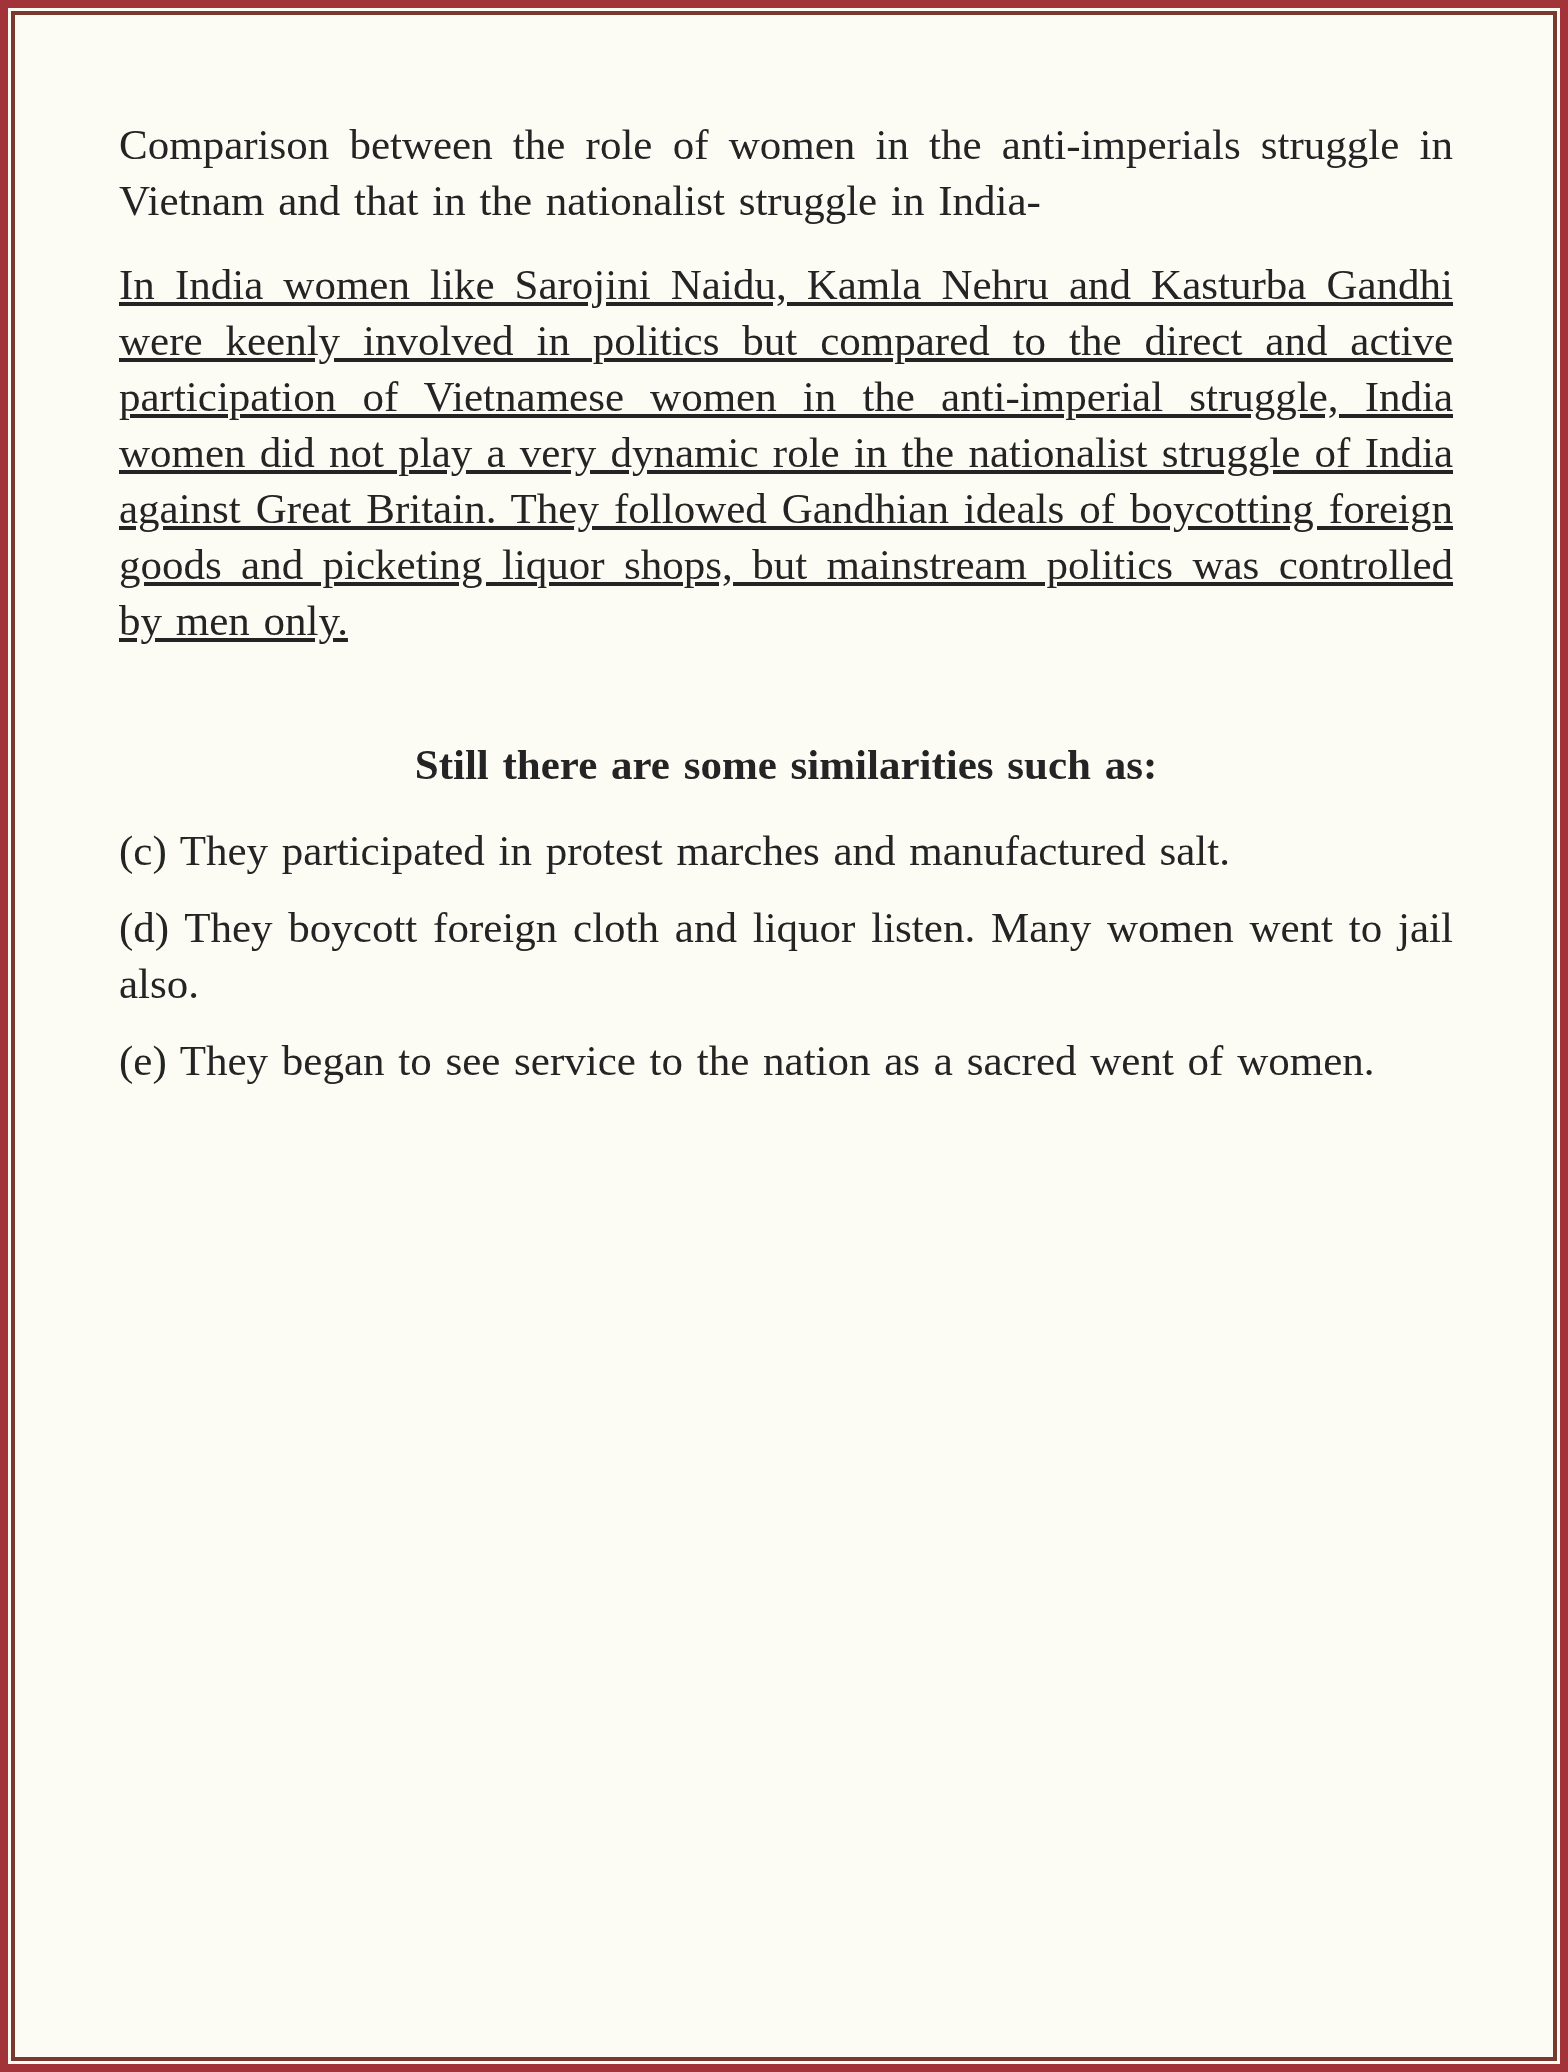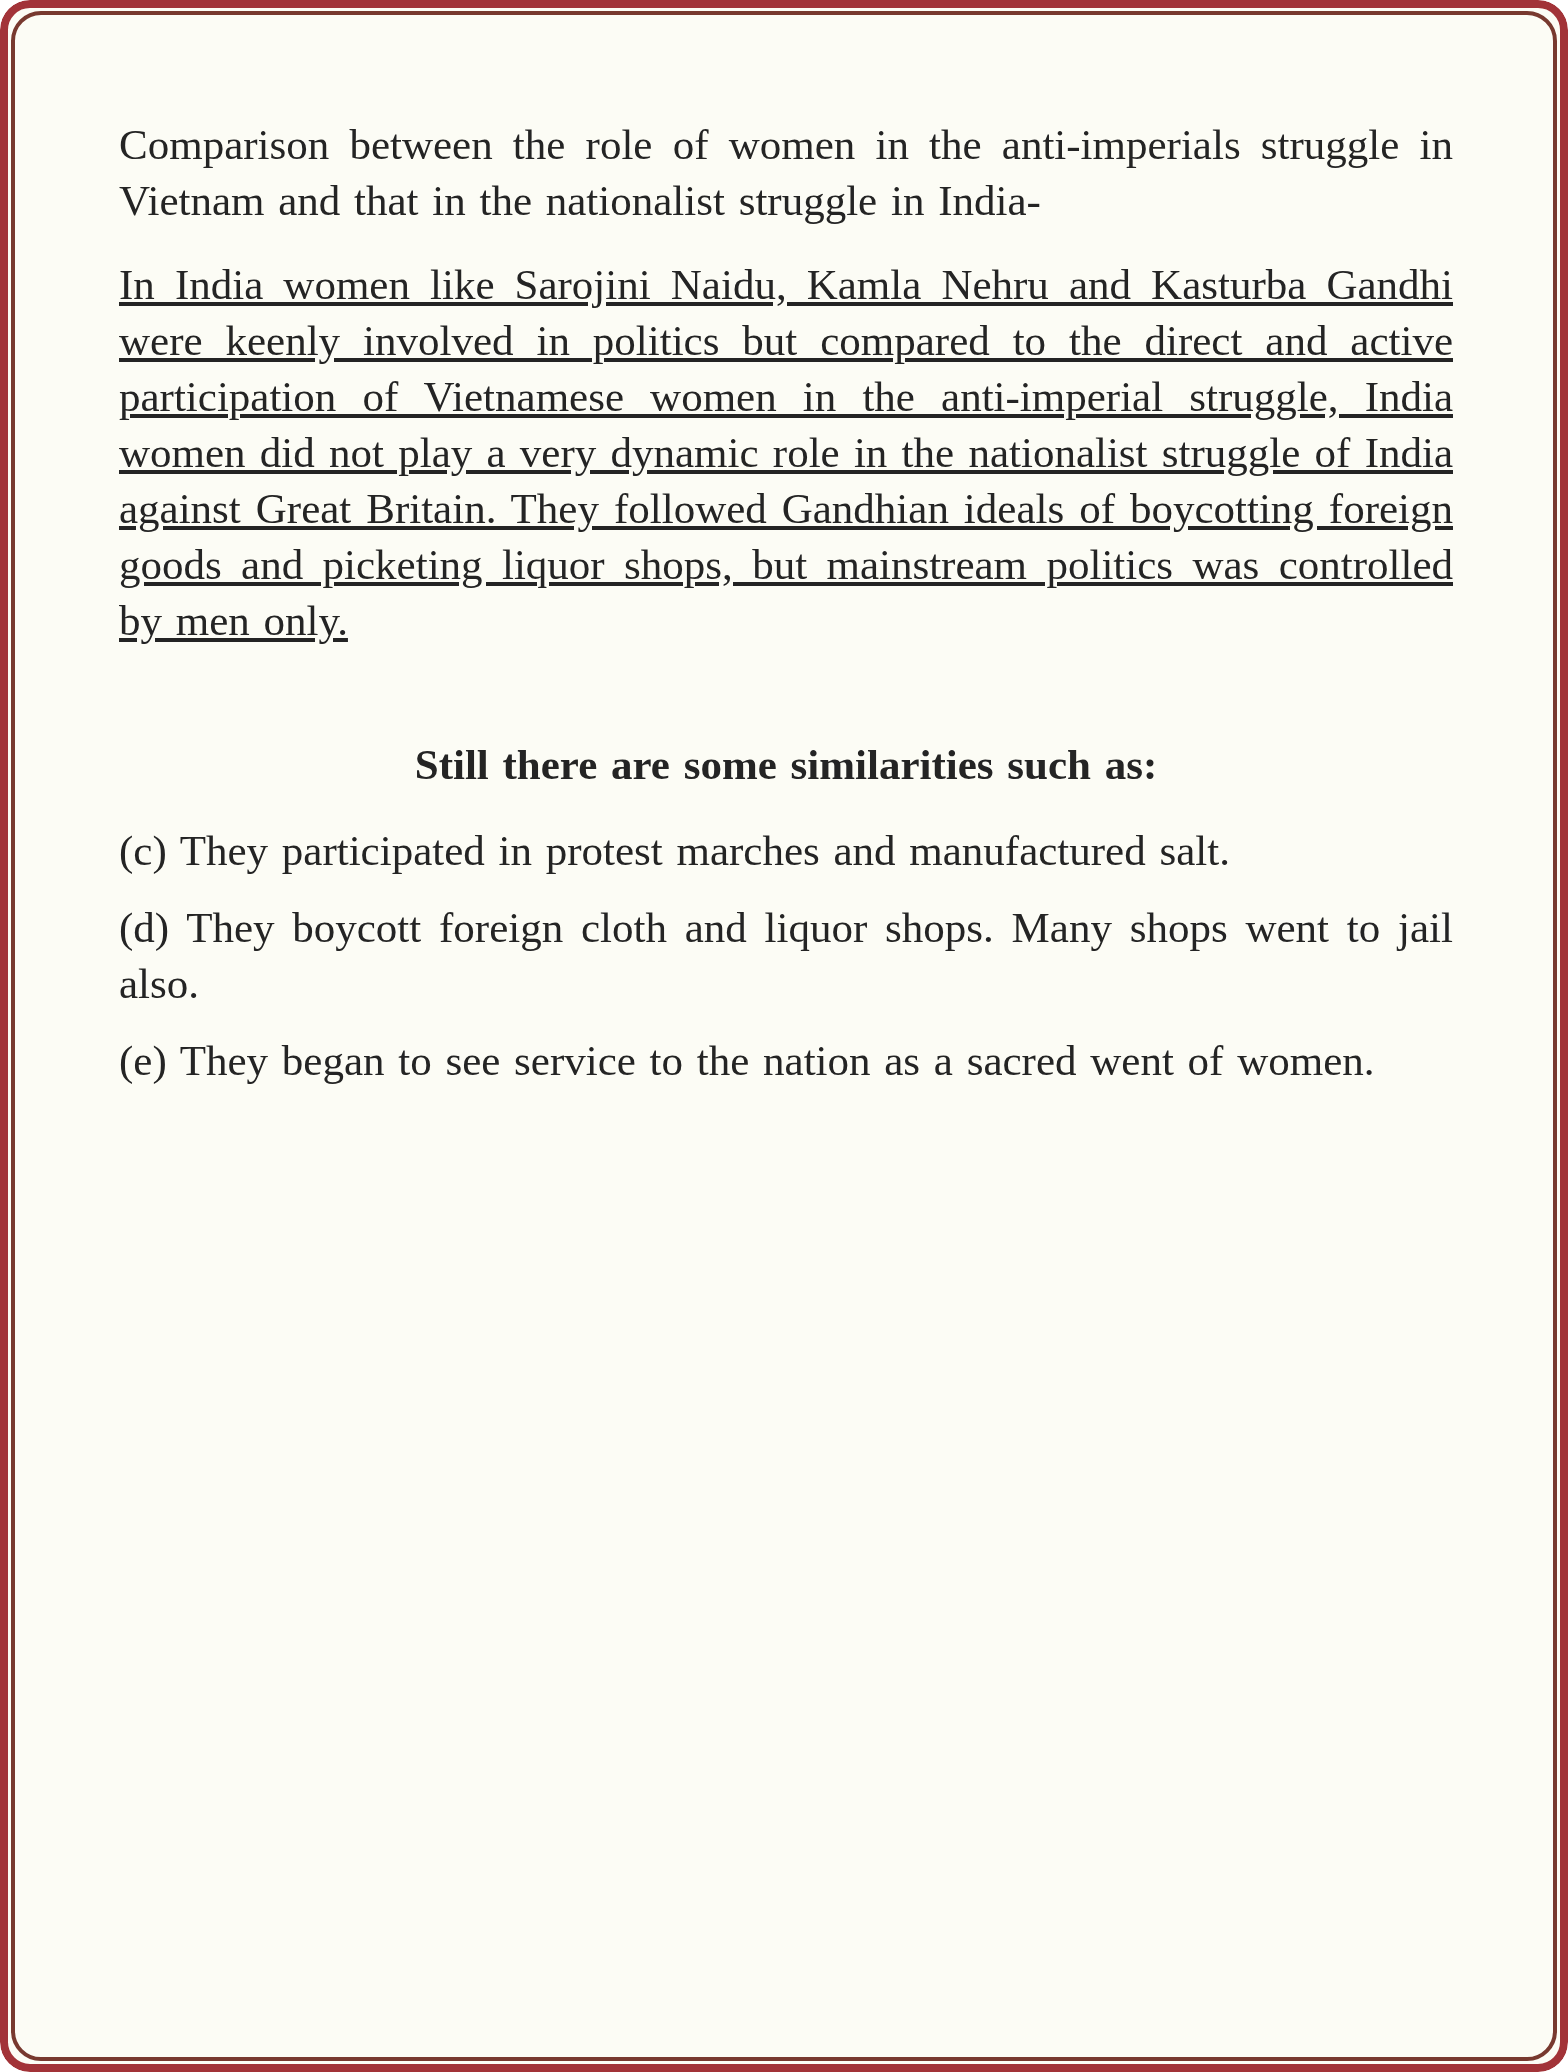--- a/index.html
+++ b/index.html
@@ -1,21 +1,21 @@
 <!DOCTYPE html>
 <html style="--outer-border: #a23338; --inner-border: #78392f; --page-bg: #fcfcf5; --text-color: #242424;"><head>
 <meta charset="utf-8">
 <style>
   :root {
     --outer-border: #a23338;
     --inner-border: #78392f;
     --page-bg: #fcfcf5;
     --text-color: #242424;
   }
-  * { box-sizing: border-box; border-radius: 30px; }
+  * { box-sizing: border-box; }
   html, body { margin: 0; padding: 0; }
   body {
     width: 1568px;
     height: 2072px;
     background: #ffffff;
     font-family: "Liberation Serif", "DejaVu Serif", serif;
   }
   .page {
     width: 1568px;
     height: 2072px;
@@ -54,17 +54,17 @@
 </head>
 <body>
 
 <div class="page">
   <div class="inner-frame">
     <div class="content">
       <p class="para intro">Comparison between the role of women in the anti-imperials struggle in Vietnam and that in the nationalist struggle in India-</p>
       <p class="para body-para">In India women like Sarojini Naidu, Kamla Nehru and Kasturba Gandhi were keenly involved in politics but compared to the direct and active participation of Vietnamese women in the anti-imperial struggle, India women did not play a very dynamic role in the nationalist struggle of India against Great Britain. They followed Gandhian ideals of boycotting foreign goods and picketing liquor shops, but mainstream politics was controlled by men only.</p>
       <p class="para heading">Still there are some similarities such as:</p>
       <p class="para item">(c) They participated in protest marches and manufactured salt.</p>
-      <p class="para item">(d) They boycott foreign cloth and liquor shops. Many shops went to jail also.</p>
+      <p class="para item">(d) They boycott foreign cloth and liquor listen. Many women went to jail also.</p>
       <p class="para item">(e) They began to see service to the nation as a sacred went of women.</p>
     </div>
   </div>
 </div>
 
 </body></html>

